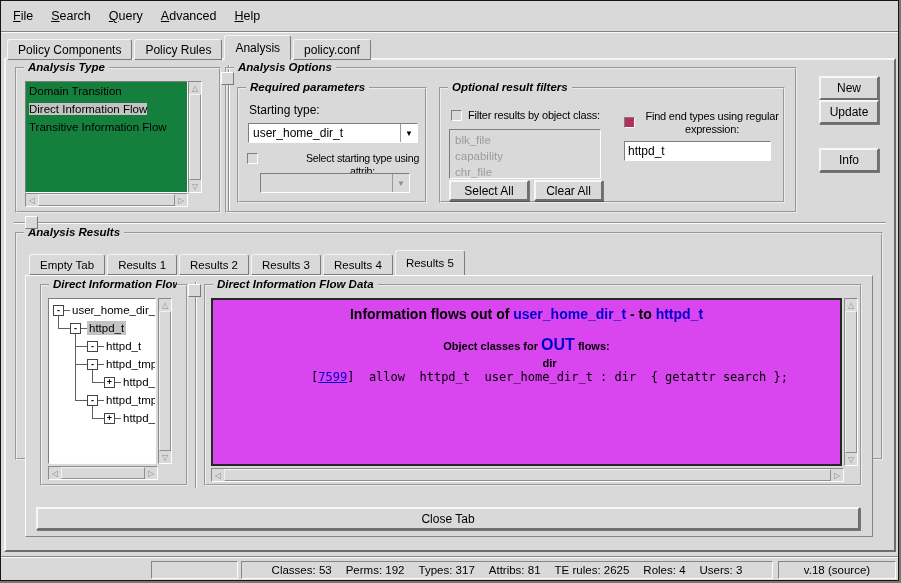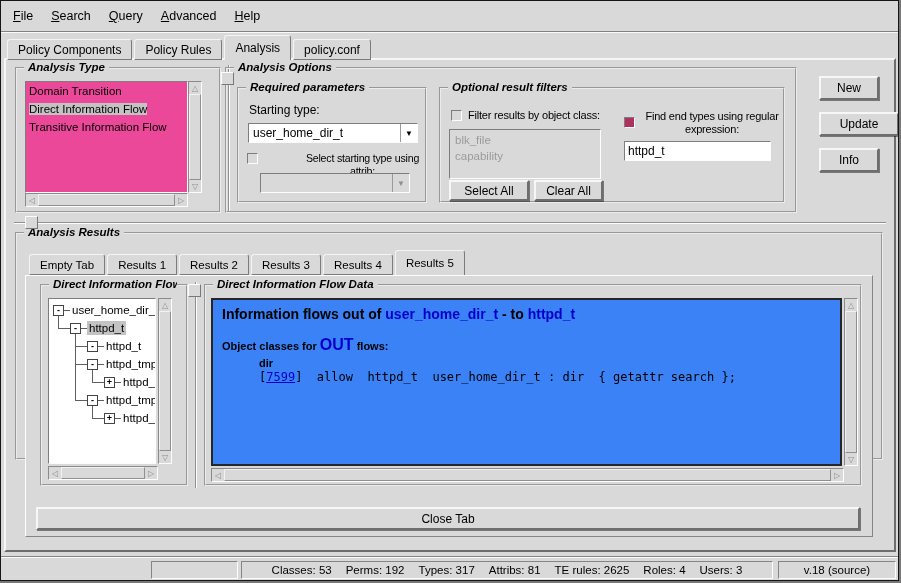--- a/index.html
+++ b/index.html
@@ -31,21 +31,21 @@
 
   .mainpage { position:absolute; left:3px; top:57px; width:892px; height:494px;
               border:2px solid; border-color:#f6f6f6 #6d6d6d #6d6d6d #f6f6f6; background:#d9d9d9; }
 
   
   .panel { position:absolute; border:2px groove #ececec; }
   .legend { position:absolute; top:-8px; left:7px; background:#d9d9d9; padding:0 4px;
             font-style:italic; font-weight:bold; font-size:11.5px; white-space:nowrap; }
 
   
-  .listbox { position:absolute; background:#ec4899; border:1px solid;
+  .listbox { position:absolute; background:#15803d; border:1px solid;
              border-color:#7d7d7d #fdfdfd #fdfdfd #7d7d7d; overflow:hidden; }
   .li { font-size:11.5px; line-height:18px; padding-left:3px; white-space:nowrap; }
   .li .sel { background:#c3c3c3; }
   .listbox.disabled { background:#d9d9d9; }
   .listbox.disabled .li { color:#9b9b9b; line-height:16px; }
 
   
   .vsb, .hsb { position:absolute; background:#d2d2d2; border:1px solid;
                border-color:#8a8a8a #fdfdfd #fdfdfd #8a8a8a; display:flex; }
   .vsb { flex-direction:column; }
@@ -83,21 +83,21 @@
   .trow { position:absolute; height:18px; display:flex; align-items:center; }
   .tbox { width:11px; height:11px; border:1px solid #444; background:#fff; font:bold 9px "Liberation Sans",sans-serif;
           line-height:9px; text-align:center; flex:0 0 11px; }
   .tdash { width:6px; height:1px; background:#5f5f5f; }
   .tlabel { font-size:11.5px; padding:1px 2px; white-space:nowrap; }
   .tlabel.sel { background:#c3c3c3; }
   .tline-v { position:absolute; width:1px; background:#5f5f5f; }
   .tline-h { position:absolute; height:1px; background:#5f5f5f; }
 
   
-  .data-text { position:absolute; background:#3b82f6; border:2px solid #262626; overflow:hidden; }
+  .data-text { position:absolute; background:#d946ef; border:2px solid #262626; overflow:hidden;text-align:center; }
   .headline { padding:6px 9px 0; font-size:14px; font-weight:bold; white-space:pre; }
   .blue { color:#0000cd; }
   .ocline { padding:14px 9px 0; font-size:11px; font-weight:bold; white-space:pre; }
   .out-big { font-size:16px; font-weight:bold; color:#0000cd; }
   .classname { margin:3px 0 0 46px; font-size:11px; font-weight:bold; }
   .rule { margin:1px 0 0 46px; font:12px "DejaVu Sans Mono","Liberation Mono",monospace; white-space:pre; }
   .rule-link { color:#0000cd; text-decoration:underline; }
 
   
   .statusbar { position:absolute; left:0; top:555px; width:100%; height:26px;
@@ -172,32 +172,33 @@
 
     <div class="panel" style="left:212px; top:18px; width:346px; height:116px;">
       <span class="legend">Optional result filters</span>
       <div class="cbrow" style="left:10px; top:20px;">
         <span class="cb"></span>
         <span class="cblabel">Filter results by object class:</span>
       </div>
       <div class="listbox disabled" style="left:8px; top:40px; width:152px; height:50px; padding:2px 0 0 2px;">
         <div class="li">blk_file</div>
         <div class="li">capability</div>
+        <div class="li">chr_file</div>
       </div>
       <div class="btn" style="left:8px; top:91px; width:80px; height:21px;">Select All</div>
       <div class="btn" style="left:93px; top:91px; width:69px; height:21px;">Clear All</div>
 
       <span class="cb checked" style="position:absolute; left:183px; top:27px;"></span>
       <div class="cblabel" style="position:absolute; left:201px; top:21px; width:140px;">Find end types using regular expression:</div>
       <input class="entry" style="left: 183px; top: 52px; width: 147px; height: 20px;" value="httpd_t">
     </div>
   </div>
 
   <div class="btn" style="left:818px; top:75px;  width:60px; height:24px;">New</div>
-  <div class="btn" style="left:818px; top:111px; width:80px; height:24px;">Update</div>
+  <div class="btn" style="left:818px; top:99px; width:60px; height:24px;">Update</div>
   <div class="btn" style="left:818px; top:147px; width:60px; height:24px;">Info</div>
 
   <div class="sash-h" style="left:13px; top:221px; width:872px;"></div>
   <div class="sash-handle" style="left:24px; top:215px;"></div>
 
   <div class="panel" style="left:14px; top:231px; width:868px; height:228px;">
     <span class="legend">Analysis Results</span>
 
     <div class="tabrow" style="left:12px; top:15px; height:26px;">
       <div class="tab" style="font-size:11.5px;">Empty Tab</div>

